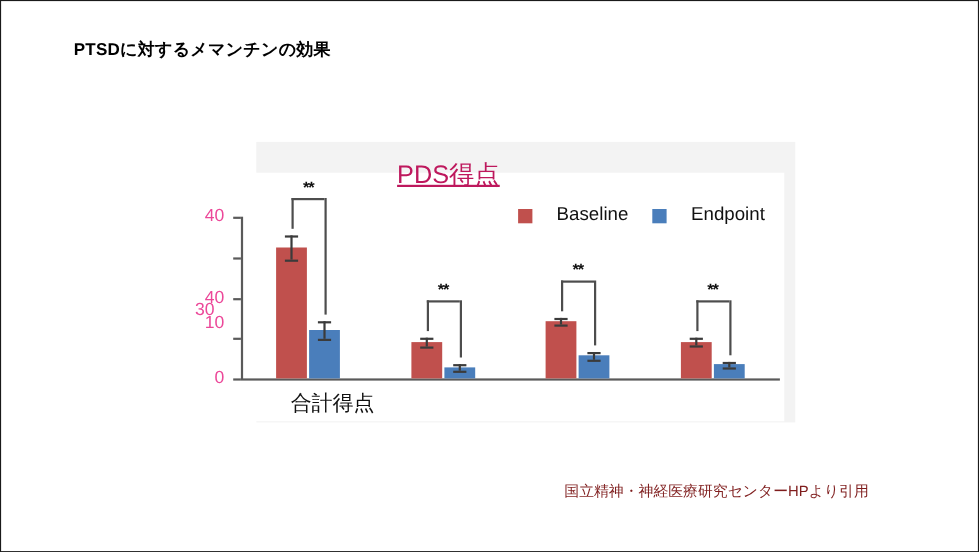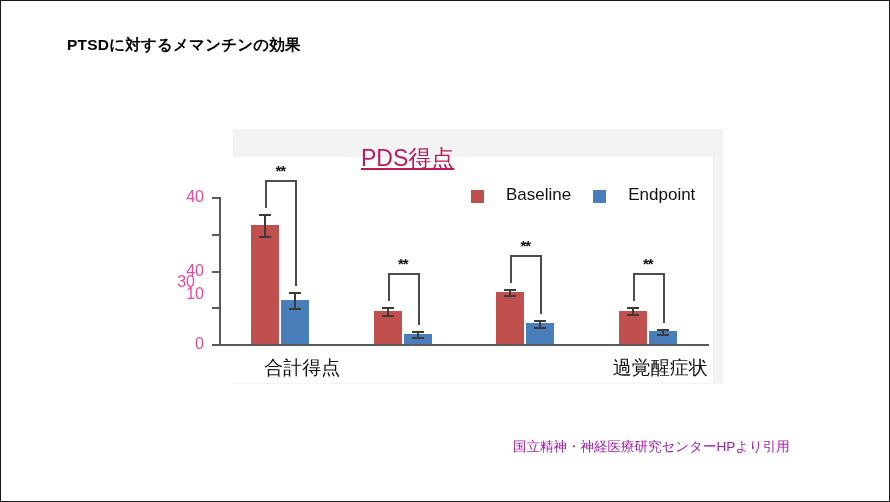--- a/index.html
+++ b/index.html
@@ -27,21 +27,21 @@
     font-weight: bold;
     color: #000000;
     letter-spacing: 0.2px;
     white-space: nowrap;
   }
   #source-note {
     position: absolute;
     left: 512px;
     top: 437px;
     font-size: 13.5px;
-    color: #a21caf;
+    color: #7f1d1d;
     white-space: nowrap;
   }
 
   
   #figure {
     position: absolute;
     left: 160px;
     top: 112px;
     width: 580px;
     height: 285px;
@@ -230,21 +230,20 @@
         <div class="sig-line" style="left: 379.25px; top: 141.875px; width: 2px; height: 59.2375px;"></div>
         <div class="sig-stars" style="left: 344.25px; top: 124.875px; width: 40px; text-align: center;">**</div>
         <div class="bar" style="left: 457.75px; top: 197.558px; width: 28px; height: 33.4425px; background: rgb(192, 80, 77); bottom: auto;"></div>
         <div class="errbar-stem" style="left: 470.75px; top: 194.25px; height: 6.615px;"></div>
         <div class="errbar-cap" style="left: 465.75px; top: 194.25px; width: 12px;"></div>
         <div class="errbar-cap" style="left: 465.75px; top: 200.865px; width: 12px;"></div>
         <div class="bar" style="left: 487.75px; top: 218.137px; width: 28px; height: 12.8625px; background: rgb(74, 126, 187); bottom: auto;"></div>
         <div class="errbar-stem" style="left: 500.75px; top: 215.565px; height: 5.145px;"></div>
         <div class="errbar-cap" style="left: 495.75px; top: 215.565px; width: 12px;"></div>
         <div class="errbar-cap" style="left: 495.75px; top: 220.71px; width: 12px;"></div>
-        <div class="cat-label" style="left: 426.75px; top: 245px; width: 120px;">過覚醒症状</div>
         <div class="sig-line" style="left: 471.75px; top: 160.25px; width: 30px; height: 2px;"></div>
         <div class="sig-line" style="left: 471.75px; top: 160.25px; width: 2px; height: 28px;"></div>
         <div class="sig-line" style="left: 501.75px; top: 160.25px; width: 2px; height: 49.315px;"></div>
         <div class="sig-stars" style="left: 466.75px; top: 143.25px; width: 40px; text-align: center;">**</div>
       </div>
   </div>
 
   <div id="source-note">国立精神・神経医療研究センターHPより引用</div>
 
 </div>

